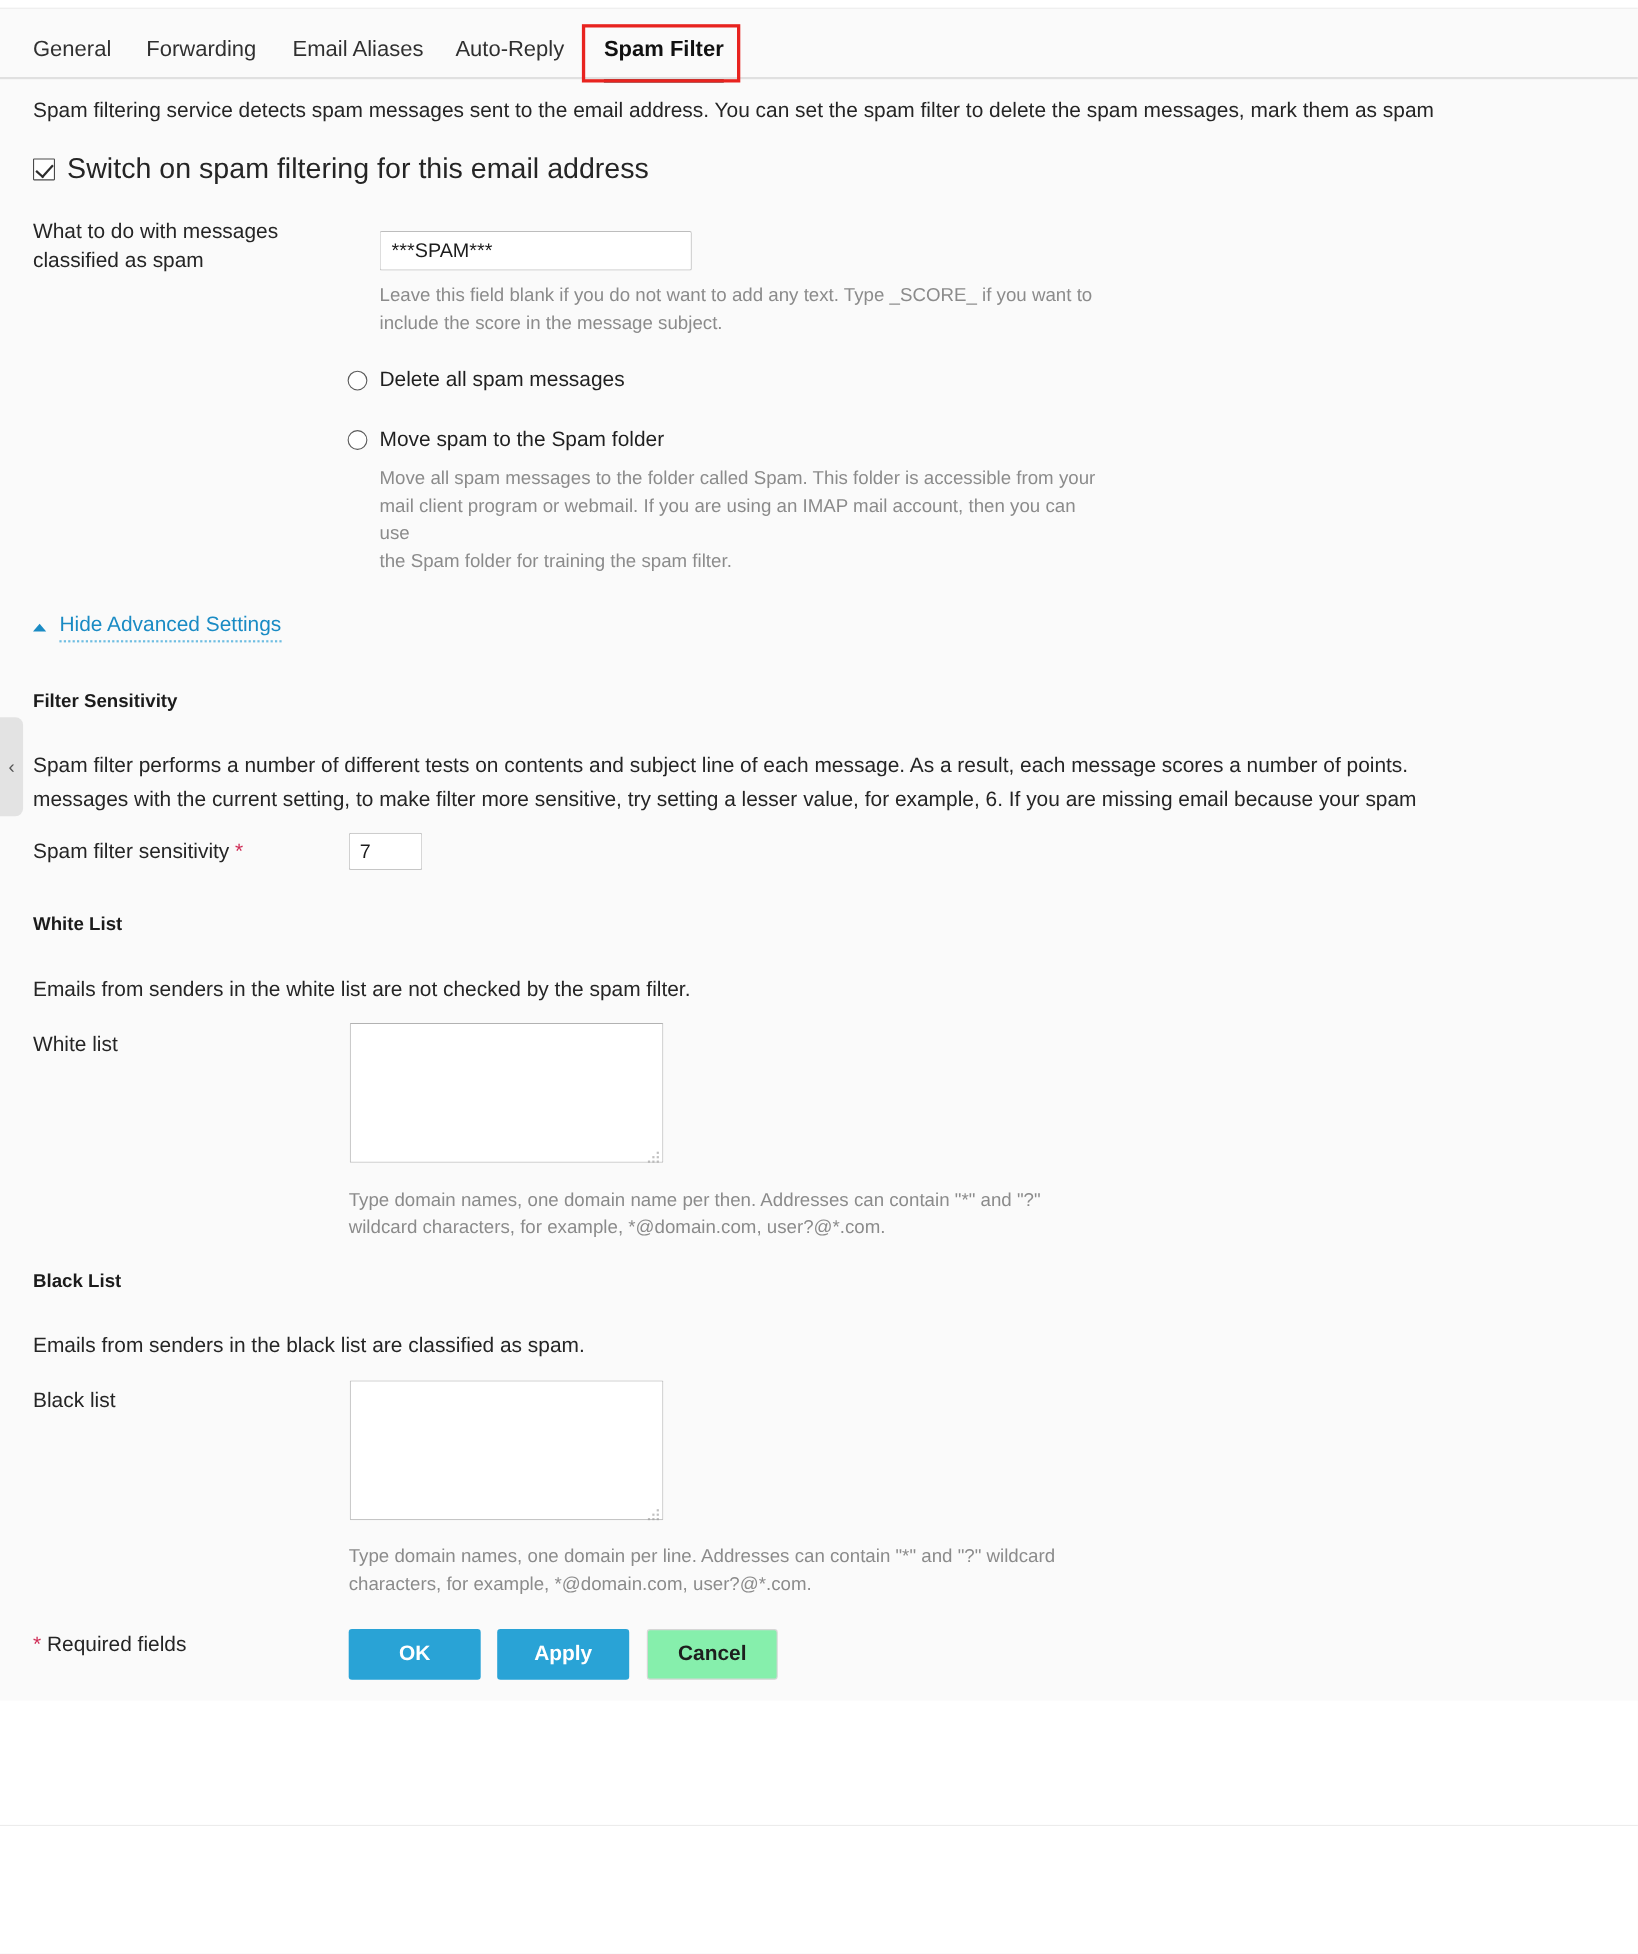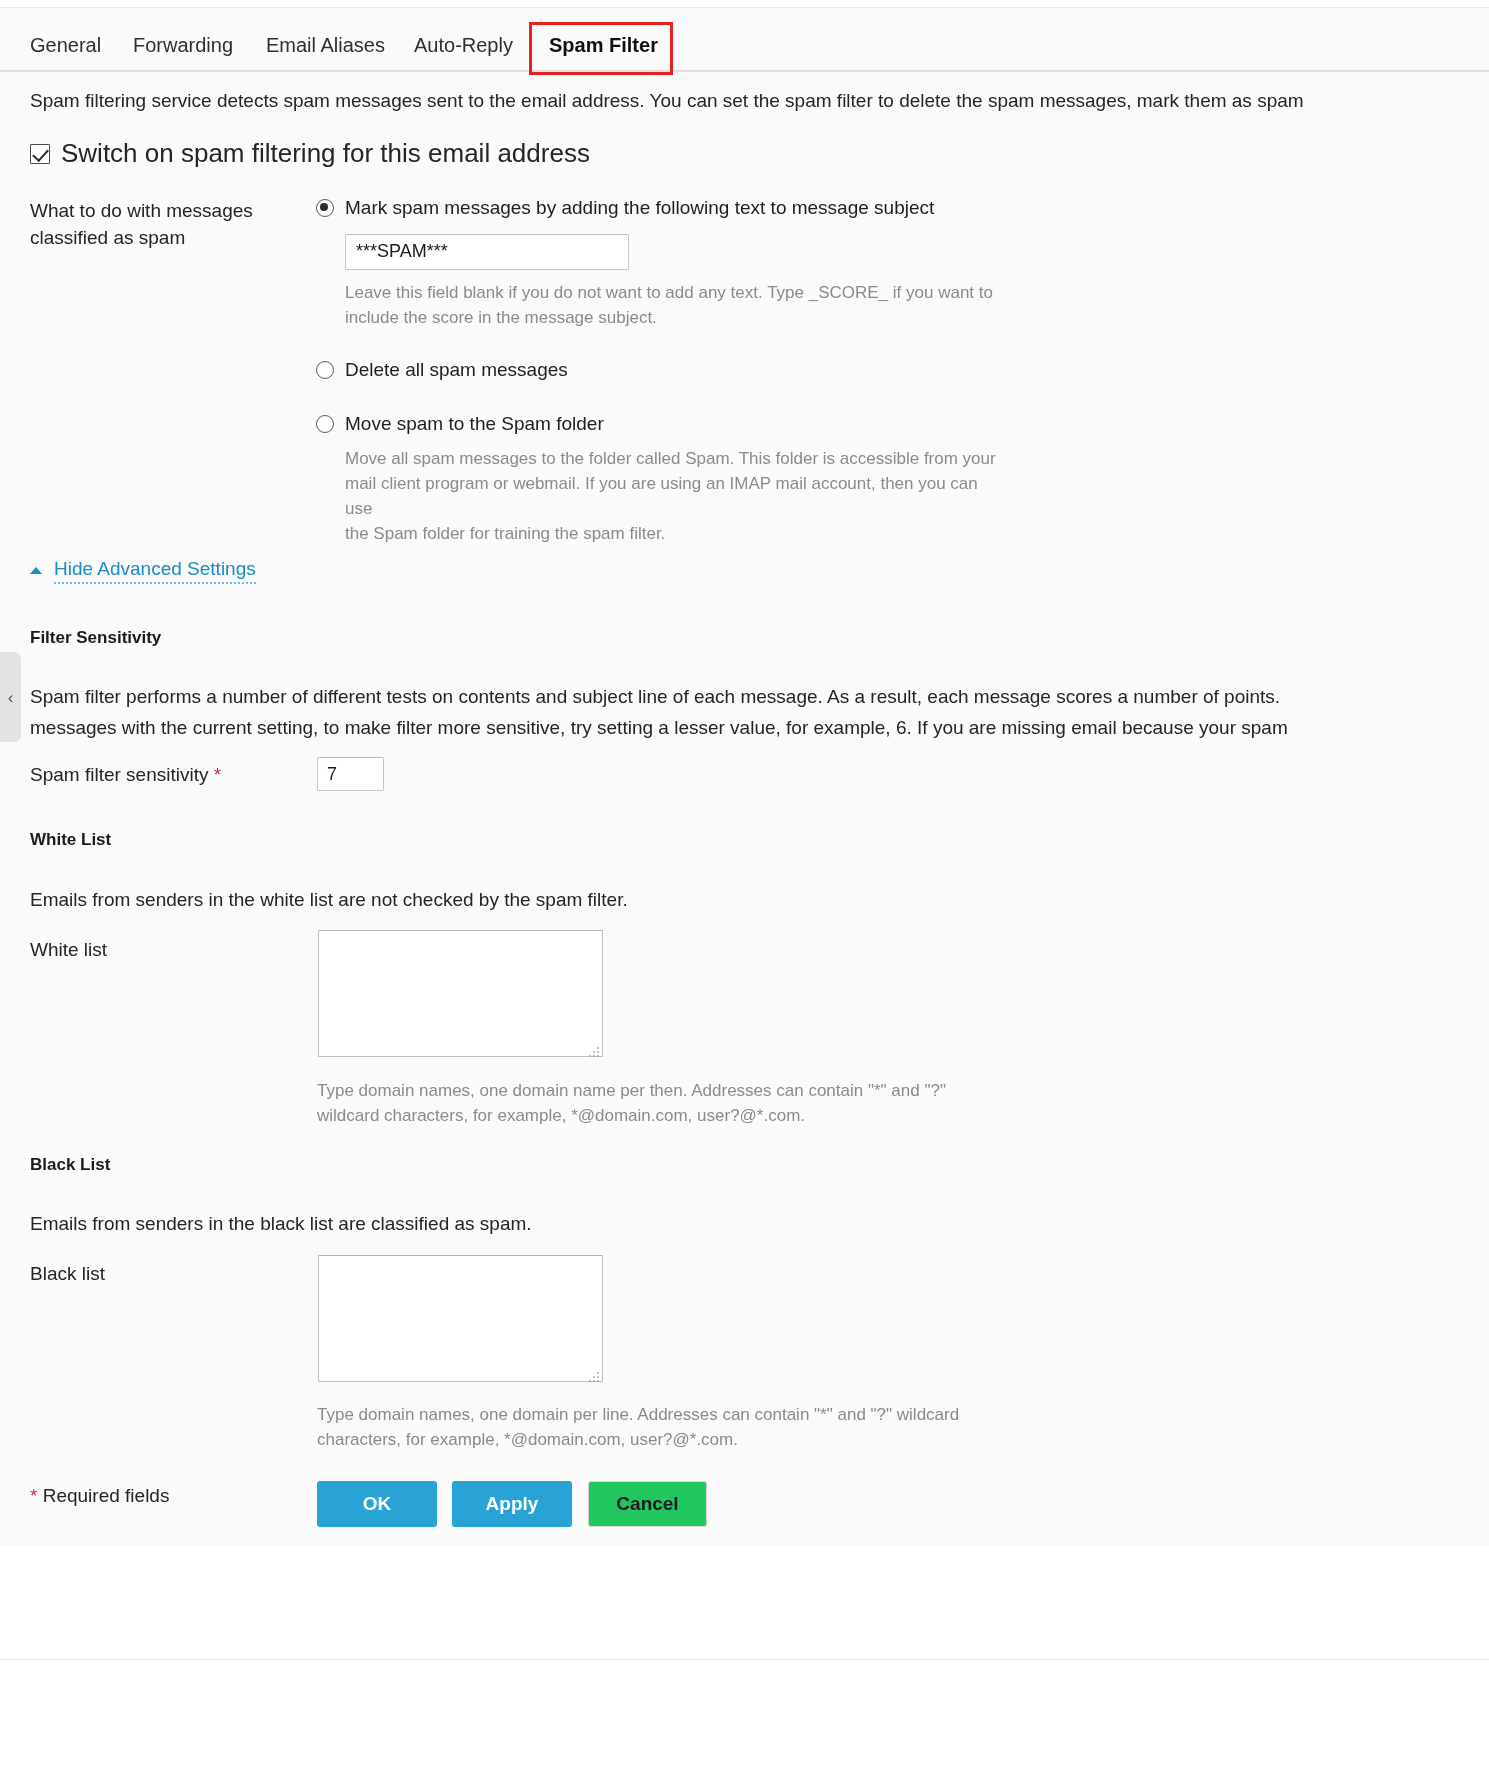--- a/index.html
+++ b/index.html
@@ -137,21 +137,21 @@
   
   .footer-sep{position:absolute;left:0;top:1659px;width:1489px;height:1px;background:#ececec;}
   .reqfields{position:absolute;left:30px;top:1485px;font-size:19px;color:#252525;}
   .btn{
     position:absolute;top:1481px;height:46px;box-sizing:border-box;
     border:none;border-radius:3px;font-family:inherit;font-size:19px;font-weight:bold;
     cursor:pointer;color:#fff;background:#29a3d6;
   }
   .btn.ok{left:317px;width:120px;}
   .btn.apply{left:452px;width:120px;}
-  .btn.cancel{left:588px;width:119px;background:#22c55e;color:#1e1e1e;border:1px solid #d6d6d6;}
+  .btn.cancel{left:588px;width:119px;background:#86efac;color:#1e1e1e;border:1px solid #d6d6d6;}
   .bottomstrip{position:absolute;left:0;top:1546px;width:1489px;height:230px;background:#ffffff;}
 </style>
 </head>
 <body>
 
 <div class="topstrip"></div>
 
 <div class="tabs">
   <div class="tab" id="tab0">General</div>
   <div class="tab" id="tab1">Forwarding</div>
@@ -167,24 +167,20 @@
 <div class="chkrow">
   <div class="chkbox checked"></div>
   <div class="lbl">Switch on spam filtering for this email address</div>
 </div>
 
 <div class="left-label">What to do with messages classified as spam</div>
 
 <div class="opts">
 
   <div class="opt">
-    <div class="radio-line">
-      <span class="radio sel"></span>
-      <span class="radio-label">Mark spam messages by adding the following text to message subject</span>
-    </div>
     <input class="txtinput" type="text" value="***SPAM***" style="">
     <div class="hint">Leave this field blank if you do not want to add any text. Type _SCORE_ if you want to
 include the score in the message subject.</div>
   </div>
 
   <div class="sp1"></div>
 
   <div class="opt">
     <div class="radio-line">
       <span class="radio"></span>

